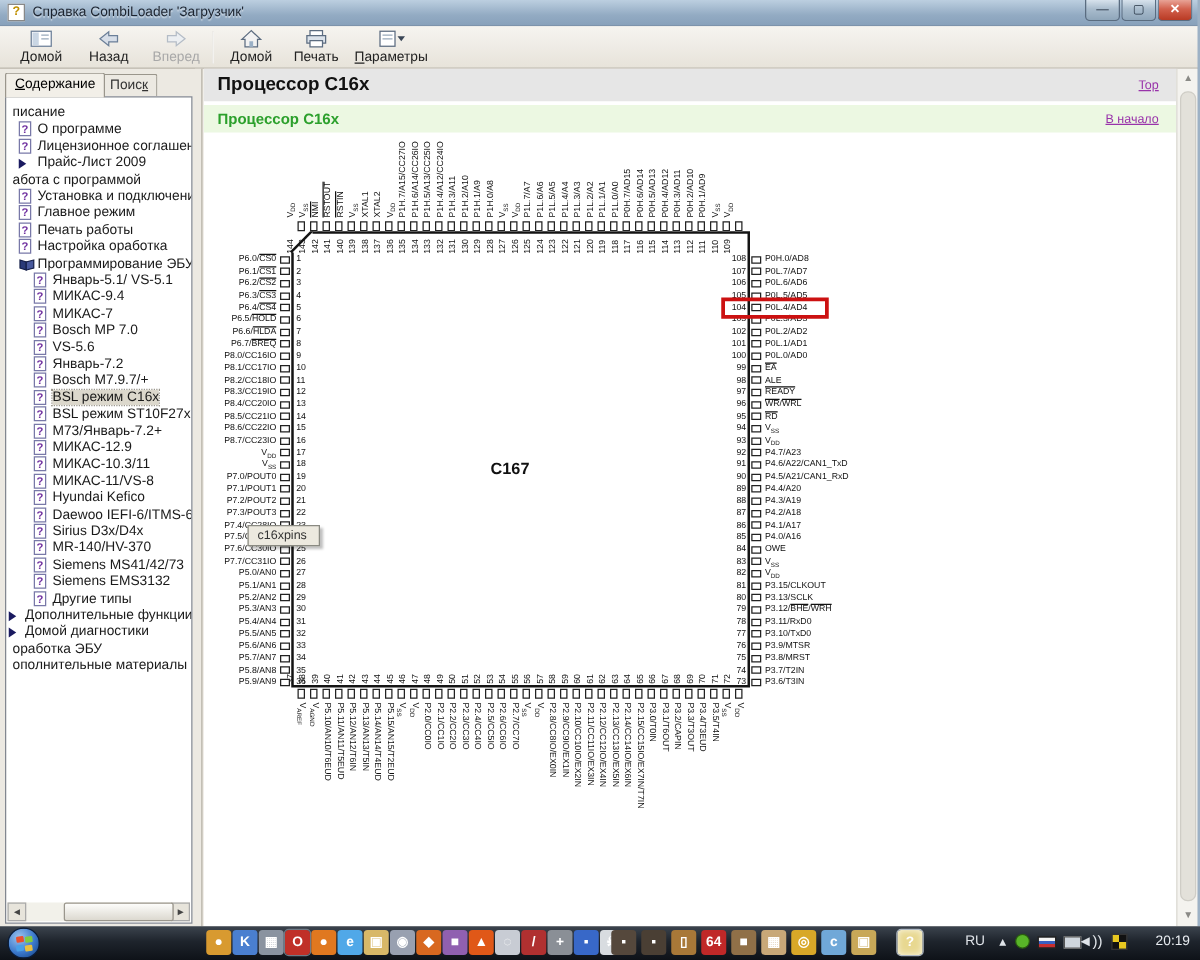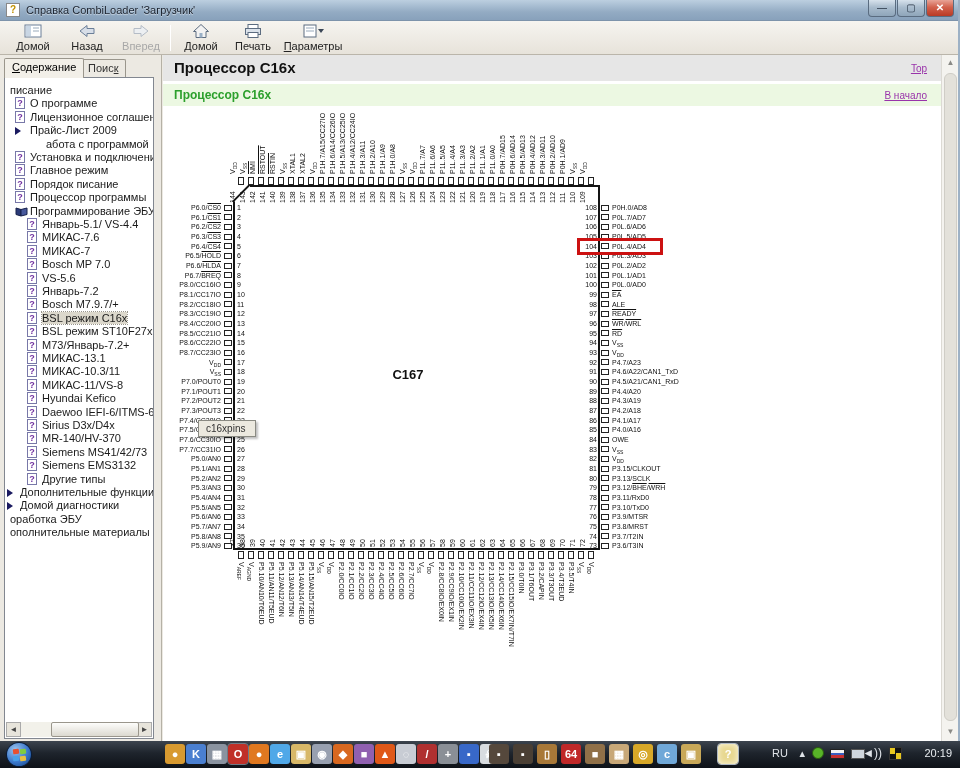--- a/index.html
+++ b/index.html
@@ -155,53 +155,53 @@
         <span class="lbl" style="left: 25px;">О программе</span>
       </div>
       <div class="tree-item" style="top: 32.8px;">
         <span class="ic-q" style="left: 10px;">?</span>
         <span class="lbl" style="left: 25px;">Лицензионное соглашение</span>
       </div>
       <div class="tree-item" style="top: 46.2px;">
         <span class="ic-arrow" style="left: 10px;"></span>
         <span class="lbl" style="left: 25px;">Прайс-Лист 2009</span>
       </div>
-      <div class="tree-item" style="top: 59.6px; margin-left: 36px;">
+      <div class="tree-item" style="top: 59.6px;">
         <span class="lbl" style="left: 5px;">абота с программой</span>
       </div>
       <div class="tree-item" style="top: 73px;">
         <span class="ic-q" style="left: 10px;">?</span>
         <span class="lbl" style="left: 25px;">Установка и подключение</span>
       </div>
       <div class="tree-item" style="top: 86.4px;">
         <span class="ic-q" style="left: 10px;">?</span>
         <span class="lbl" style="left: 25px;">Главное режим</span>
       </div>
       <div class="tree-item" style="top: 99.8px;">
         <span class="ic-q" style="left: 10px;">?</span>
-        <span class="lbl" style="left: 25px;">Порядок писание</span>
+        <span class="lbl" style="left: 25px;">Печать работы</span>
       </div>
       <div class="tree-item" style="top: 113.2px;">
         <span class="ic-q" style="left: 10px;">?</span>
-        <span class="lbl" style="left: 25px;">Процессор программы</span>
+        <span class="lbl" style="left: 25px;">Настройка оработка</span>
       </div>
       <div class="tree-item" style="top: 126.6px;">
         <span class="ic-book" style="left: 10px;"><svg width="13" height="11">
             <path d="M1,2 L6,3.5 L6,10 L1,8.5 Z" fill="#2a3a78" stroke="#16204a"></path>
             <path d="M12,2 L6,3.5 L6,10 L12,8.5 Z" fill="#47589c" stroke="#16204a"></path>
           </svg></span>
         <span class="lbl" style="left: 25px;">Программирование ЭБУ</span>
       </div>
       <div class="tree-item" style="top: 140px;">
         <span class="ic-q" style="left: 22px;">?</span>
-        <span class="lbl" style="left: 37px;">Январь-5.1/ VS-4.4</span>
+        <span class="lbl" style="left: 37px;">Январь-5.1/ VS-5.1</span>
       </div>
       <div class="tree-item" style="top: 153.4px;">
         <span class="ic-q" style="left: 22px;">?</span>
-        <span class="lbl" style="left: 37px;">МИКАС-7.6</span>
+        <span class="lbl" style="left: 37px;">МИКАС-9.4</span>
       </div>
       <div class="tree-item" style="top: 166.8px;">
         <span class="ic-q" style="left: 22px;">?</span>
         <span class="lbl" style="left: 37px;">МИКАС-7</span>
       </div>
       <div class="tree-item" style="top: 180.2px;">
         <span class="ic-q" style="left: 22px;">?</span>
         <span class="lbl" style="left: 37px;">Bosch MP 7.0</span>
       </div>
       <div class="tree-item" style="top: 193.6px;">
@@ -223,21 +223,21 @@
       <div class="tree-item" style="top: 247.2px;">
         <span class="ic-q" style="left: 22px;">?</span>
         <span class="lbl" style="left: 37px;">BSL режим ST10F27x</span>
       </div>
       <div class="tree-item" style="top: 260.6px;">
         <span class="ic-q" style="left: 22px;">?</span>
         <span class="lbl" style="left: 37px;">М73/Январь-7.2+</span>
       </div>
       <div class="tree-item" style="top: 274px;">
         <span class="ic-q" style="left: 22px;">?</span>
-        <span class="lbl" style="left: 37px;">МИКАС-13.1</span>
+        <span class="lbl" style="left: 37px;">МИКАС-12.9</span>
       </div>
       <div class="tree-item" style="top: 287.4px;">
         <span class="ic-q" style="left: 22px;">?</span>
         <span class="lbl" style="left: 37px;">МИКАС-10.3/11</span>
       </div>
       <div class="tree-item" style="top: 300.8px;">
         <span class="ic-q" style="left: 22px;">?</span>
         <span class="lbl" style="left: 37px;">МИКАС-11/VS-8</span>
       </div>
       <div class="tree-item" style="top: 314.2px;">

